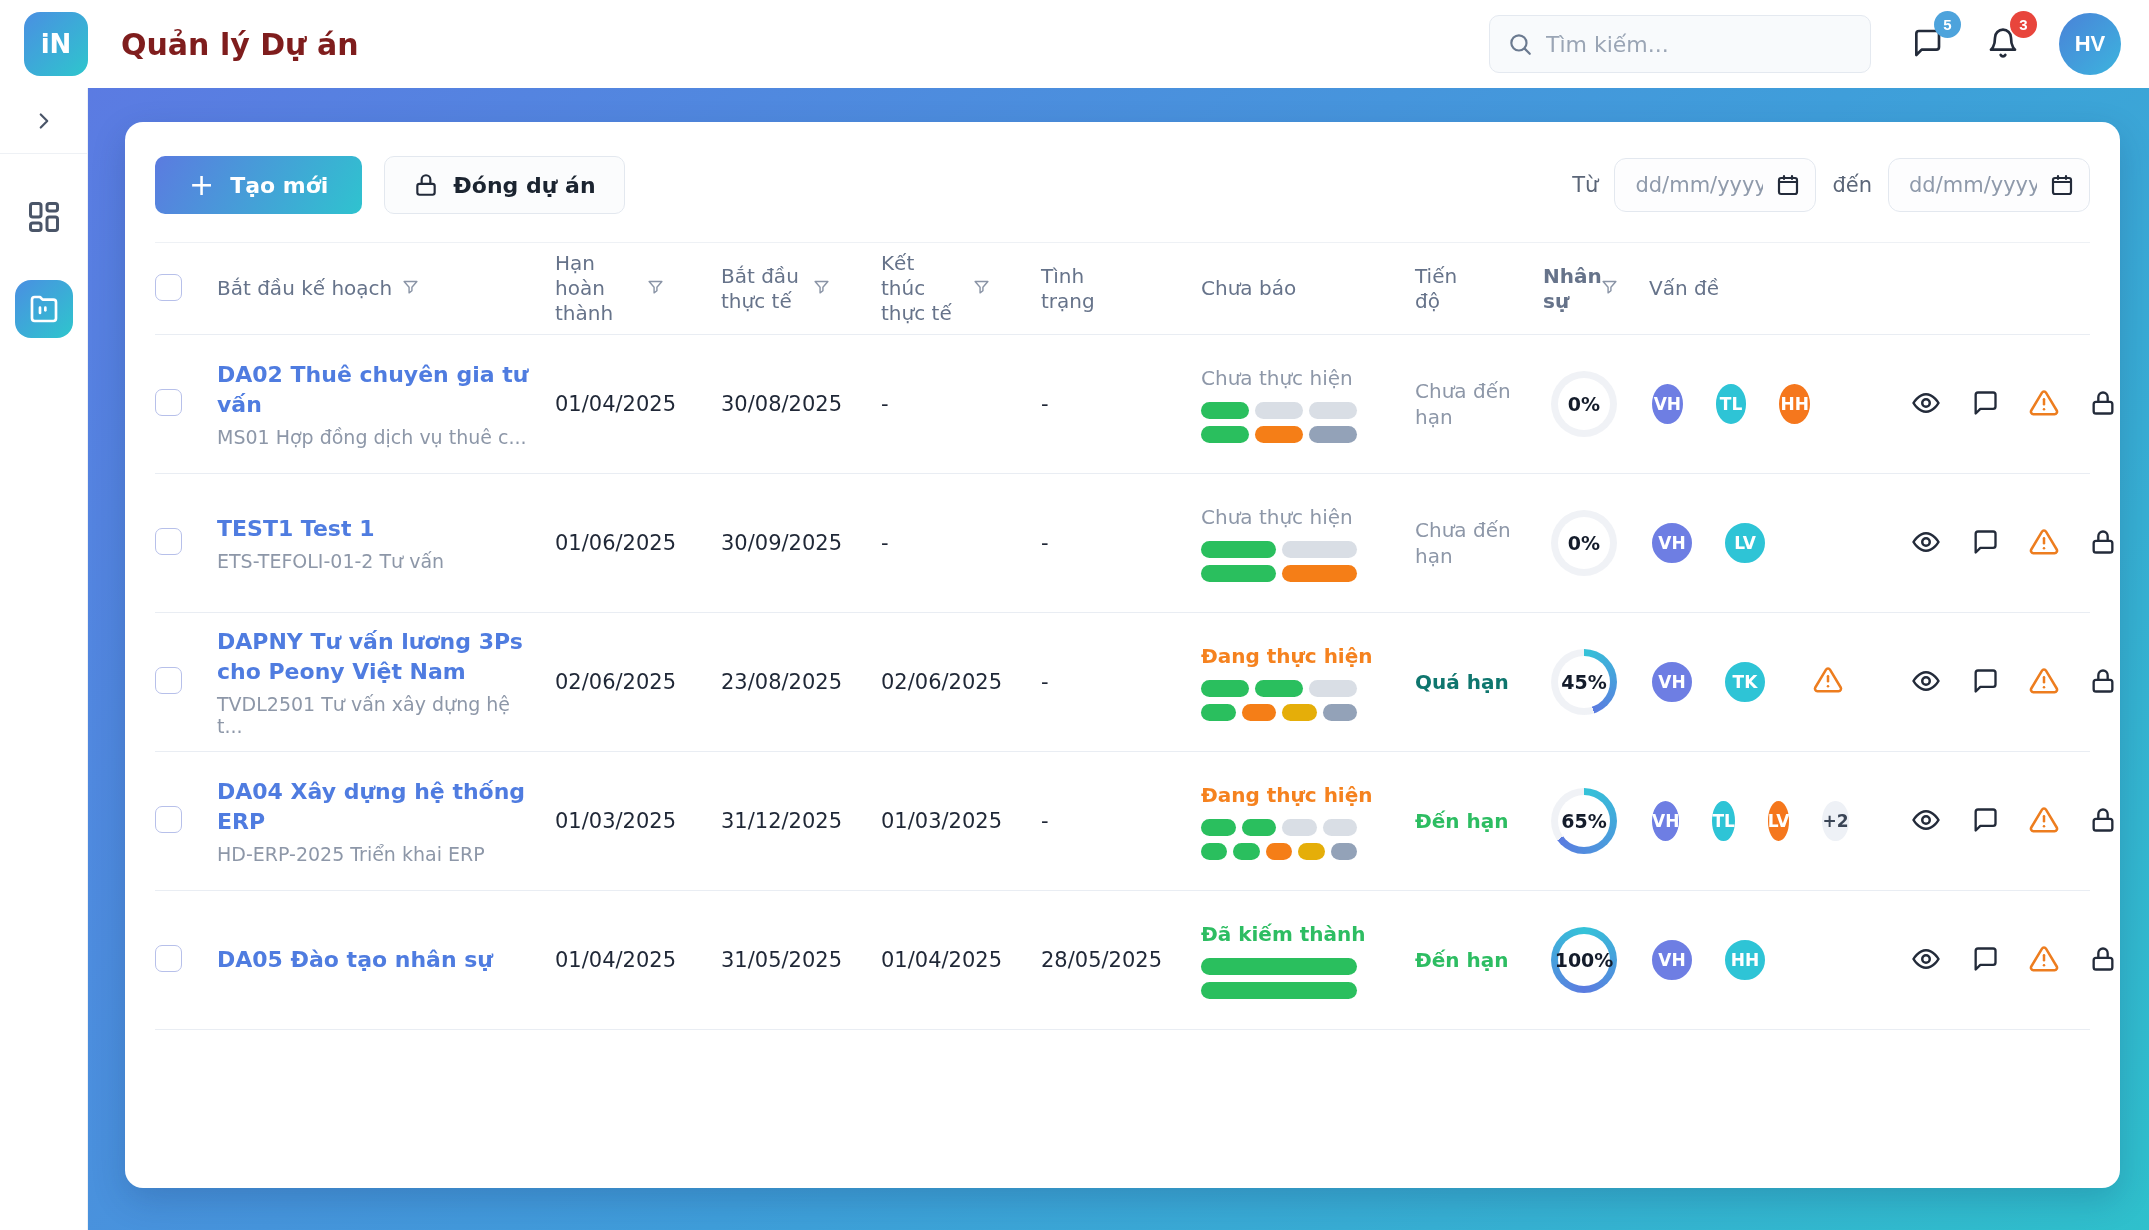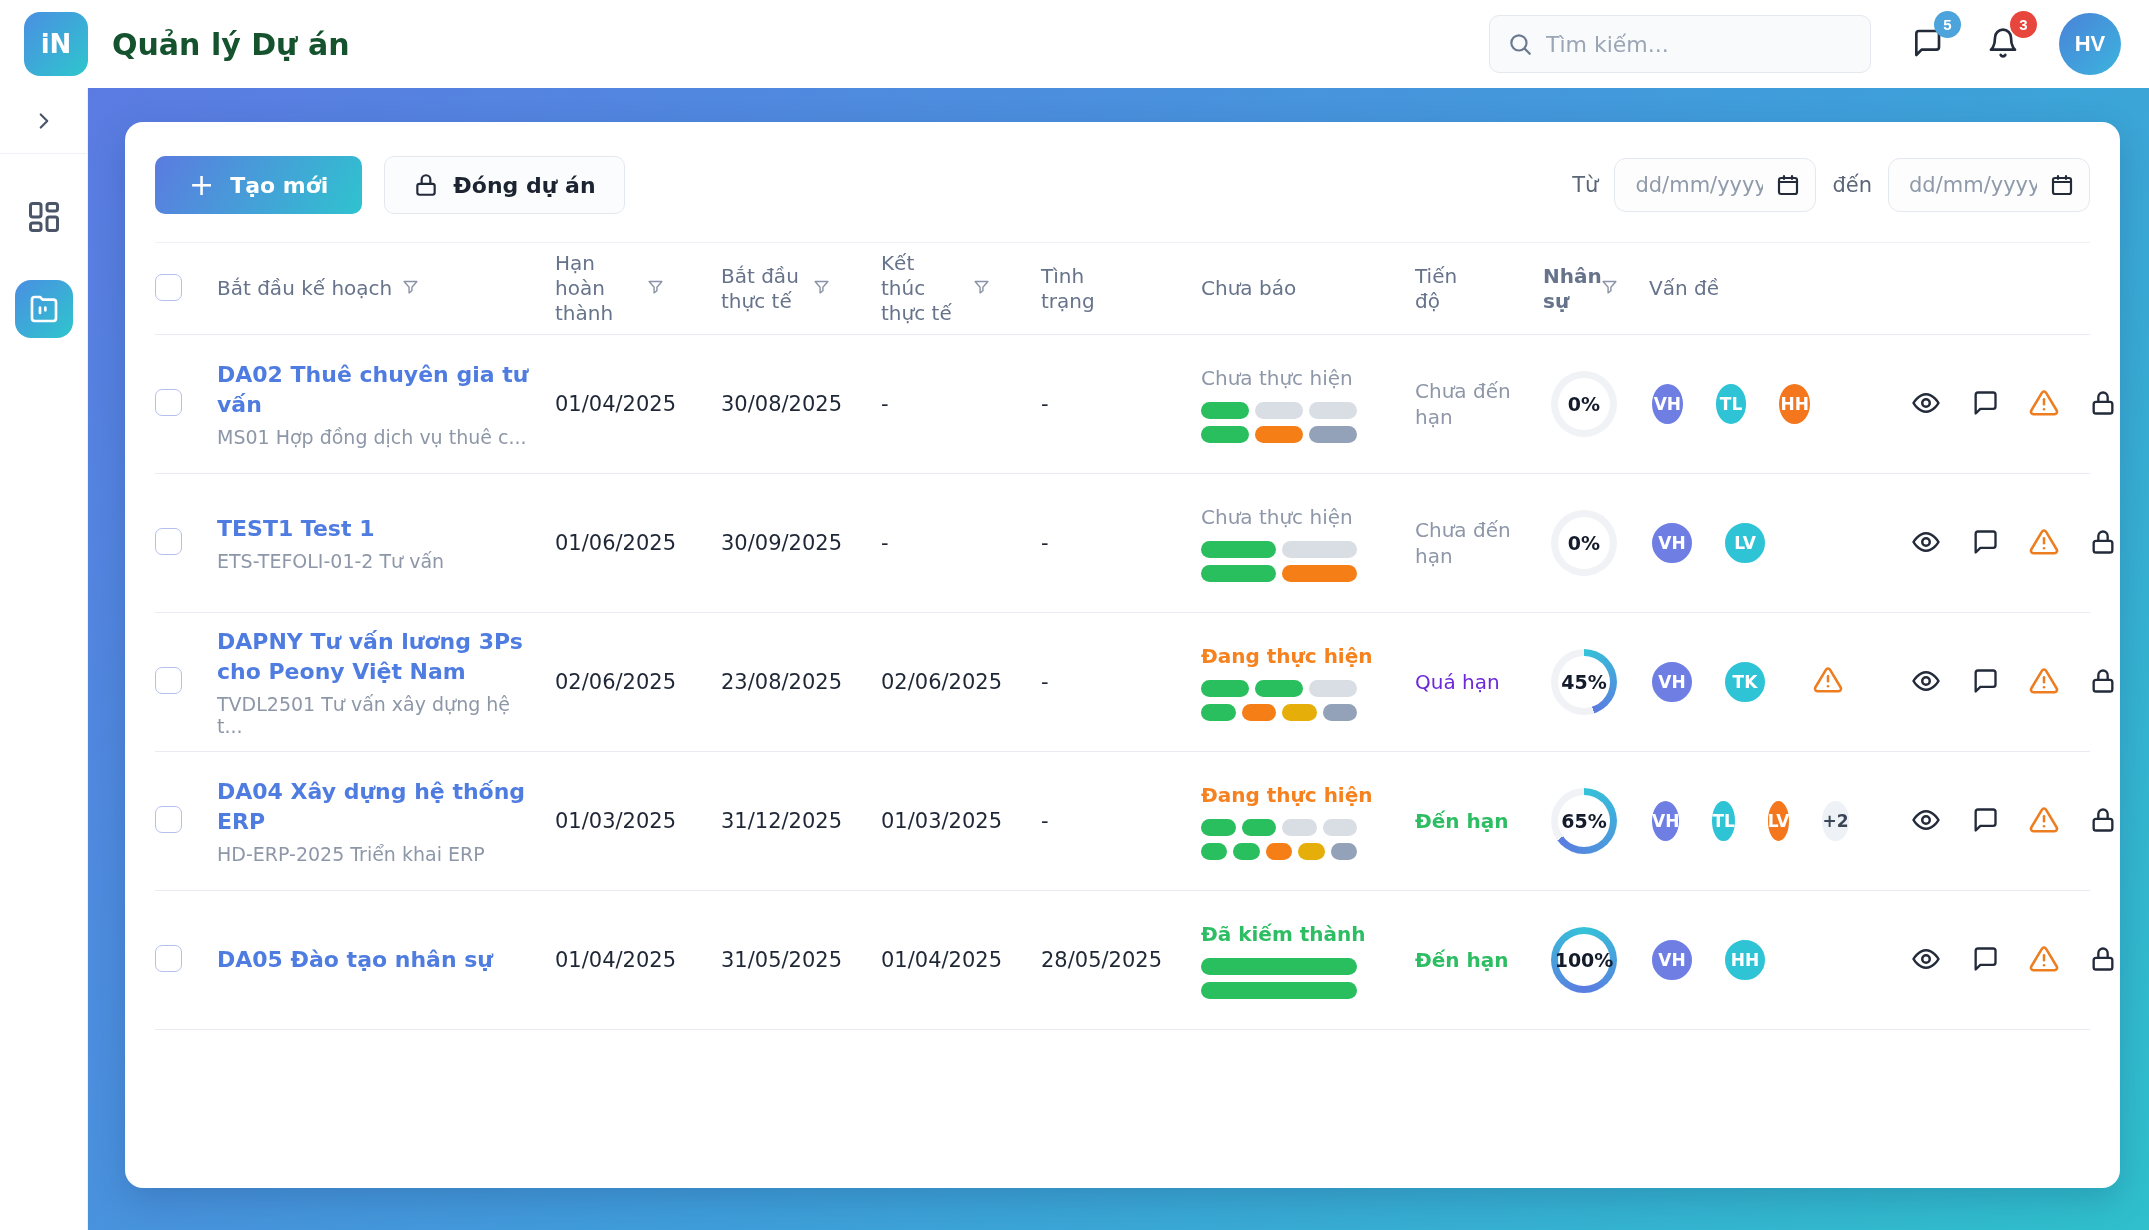--- a/index.html
+++ b/index.html
@@ -7,21 +7,21 @@
     font-family:"DejaVu Sans","Liberation Sans",sans-serif; background:#fff; }
   .app { position:relative; width:2149px; height:1230px; }
 
   
   .header { position:absolute; top:0; left:0; right:0; height:88px; background:#fff;
     display:flex; align-items:center; z-index:5; }
   .logo { width:64px; height:64px; margin-left:24px; border-radius:16px;
     background:linear-gradient(135deg,#4a8fe2,#2ec6cd);
     display:flex; align-items:center; justify-content:center;
     color:#fff; font-size:26px; font-weight:700; }
-  .page-title { margin-left:24px; font-size:30px; font-weight:700; color:#14532d; }
+  .page-title { margin-left:33px; font-size:30px; font-weight:700; color:#7f1d1d; }
   .header-right { margin-left:auto; display:flex; align-items:center; gap:36px; padding-right:28px; }
   .search-box { position:relative; width:382px; height:58px; }
   .search-box svg { position:absolute; left:18px; top:16px; }
   .search-input { width:100%; height:100%; border:1px solid #e4e9f0; border-radius:10px;
     background:#f8fafc; padding:0 16px 0 56px; font-size:22px; color:#33404f;
     font-family:inherit; outline:none; }
   .search-input::placeholder { color:#9aa5b5; }
   .icon-btn { position:relative; background:none; border:none; cursor:pointer; padding:4px; }
   .badge { position:absolute; top:-12px; right:-14px; min-width:27px; height:27px; padding:0 6px;
     border-radius:14px; display:flex; align-items:center; justify-content:center;
@@ -383,21 +383,21 @@
                 <span class="pill" style="background: rgb(42, 191, 94);"></span>
                 <span class="pill" style="background: rgb(217, 222, 229);"></span>
               </div>
               <div class="pill-line">
                 <span class="pill" style="background: rgb(42, 191, 94);"></span>
                 <span class="pill" style="background: rgb(245, 126, 23);"></span>
                 <span class="pill" style="background: rgb(229, 174, 9);"></span>
                 <span class="pill" style="background: rgb(147, 162, 184);"></span>
               </div>
             </div>
-            <div><span class="warn-text" style="color: #6d28d9; font-weight: 400;">Quá hạn</span></div>
+            <div><span class="warn-text" style="color: #0f766e; font-weight: 700;">Quá hạn</span></div>
             <div>
               <div class="ring" style="background: conic-gradient(rgb(52, 195, 216) 0%, rgb(91, 123, 224) 45%, rgb(240, 242, 246) 45%, rgb(240, 242, 246) 100%);">
                 <div class="ring-inner">45%</div>
               </div>
             </div>
             <div class="avatars">
               <div class="avatar" style="background: rgb(110, 126, 227);">VH</div>
               <div class="avatar" style="background: rgb(46, 196, 214);">TK</div>
             </div>
             <div class="issue-cell">

